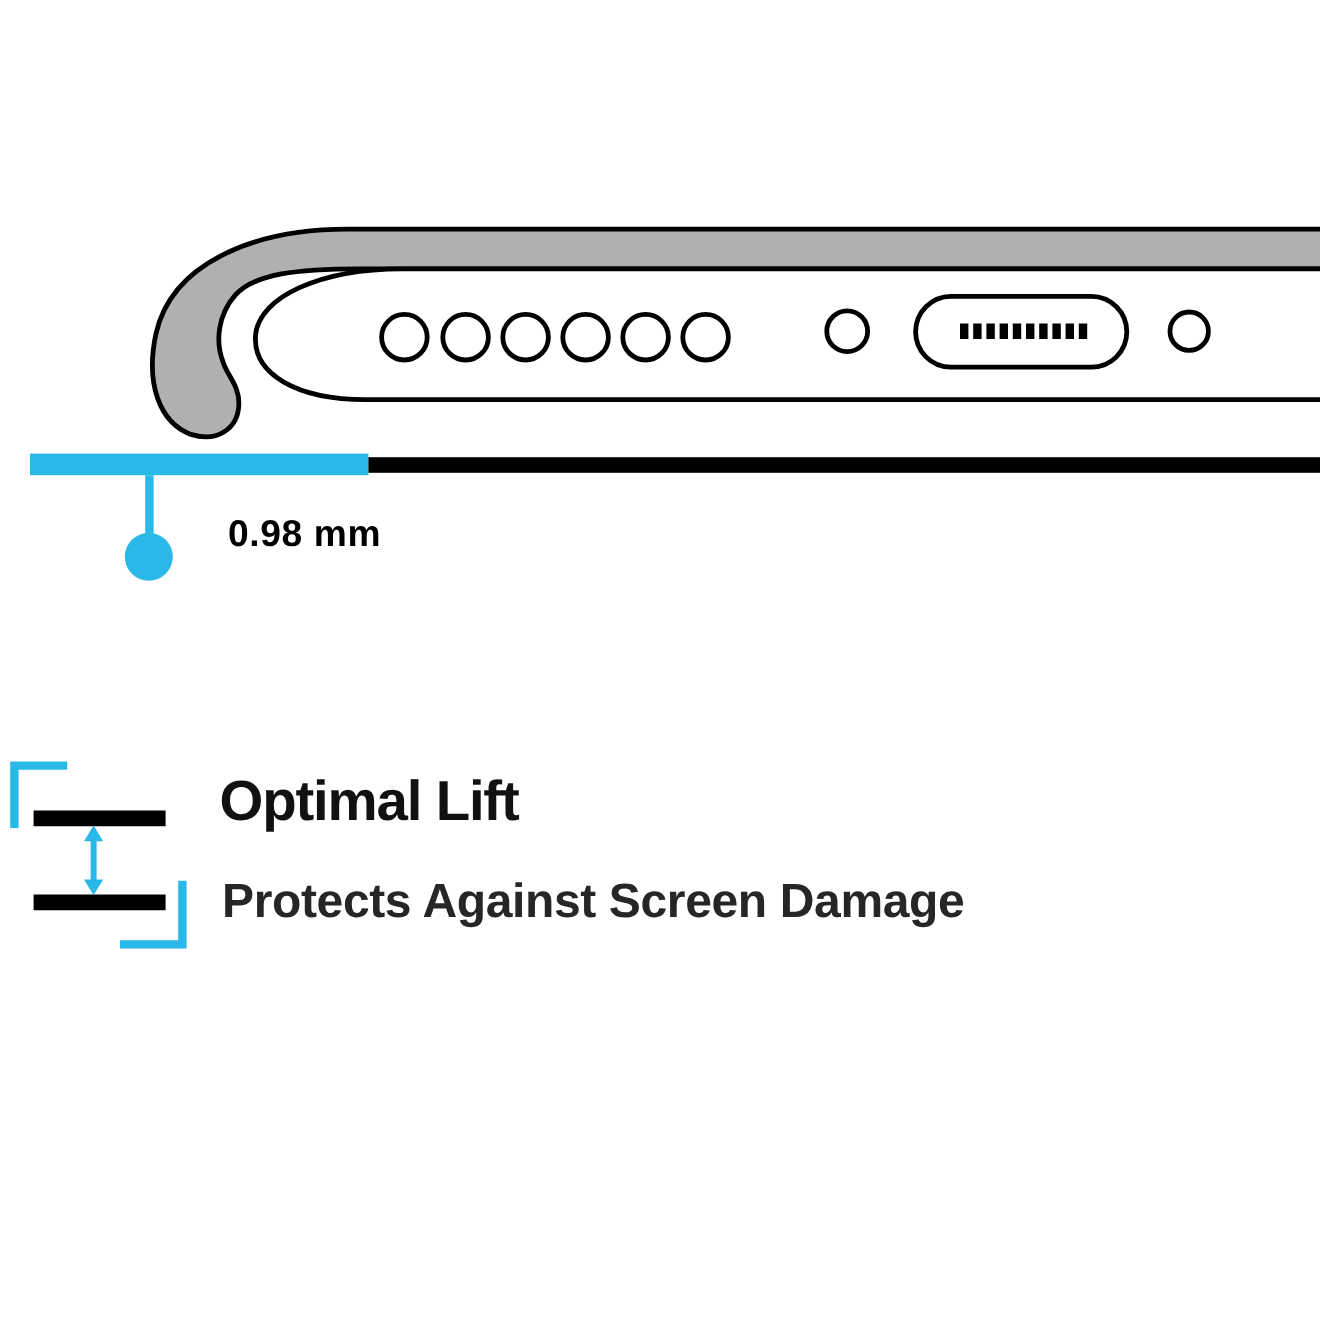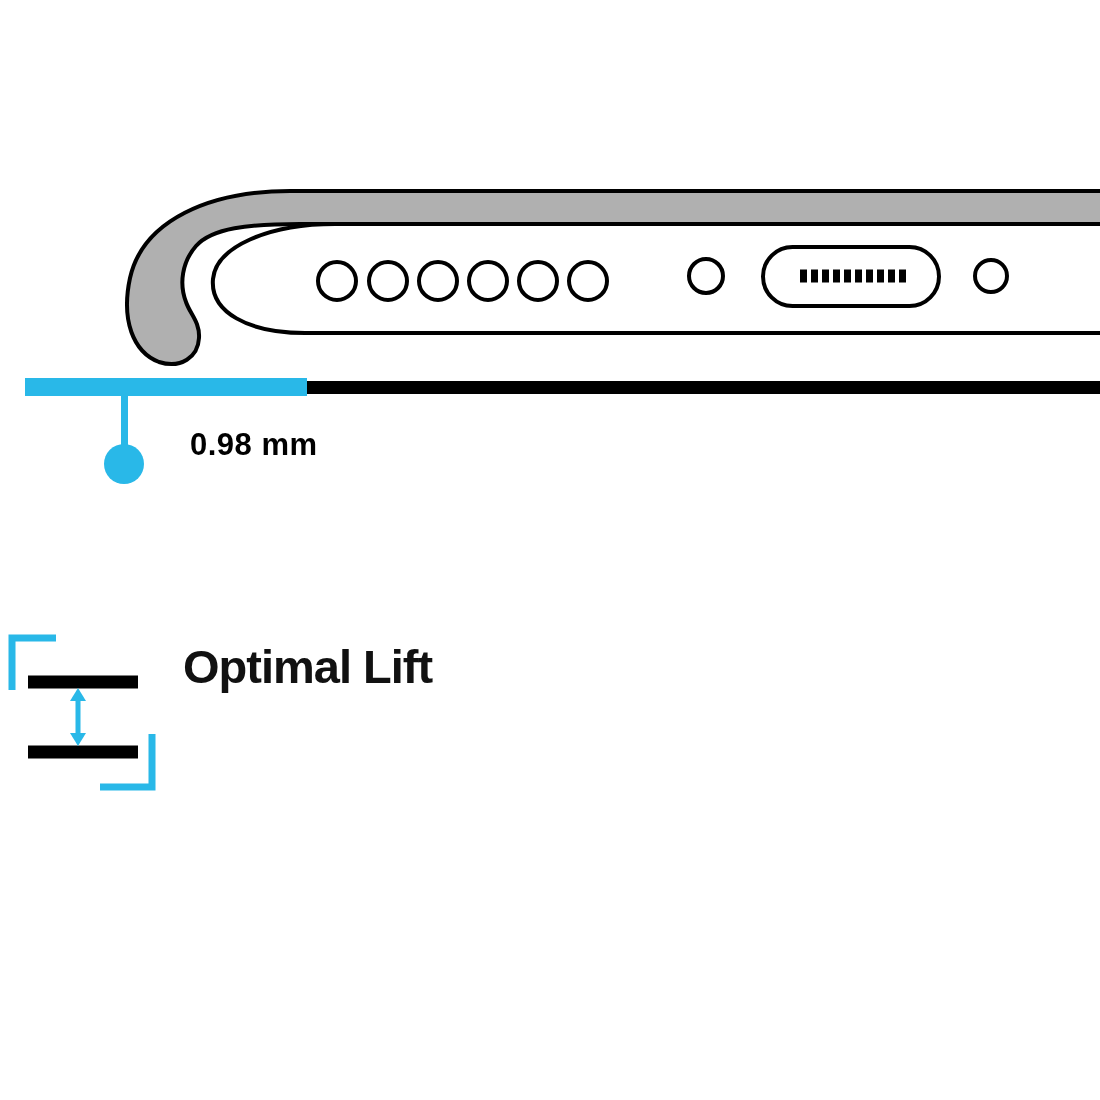--- a/index.html
+++ b/index.html
@@ -99,14 +99,15 @@
     <line x1="24" y1="52" x2="134" y2="52" stroke="var(--ink, #000)" stroke-width="13"></line>
     <line x1="24" y1="122" x2="134" y2="122" stroke="var(--ink, #000)" stroke-width="13"></line>
     <g class="accentfill">
       <rect x="71.5" y="68" width="5" height="38"></rect>
       <polygon points="74,58 66,71 82,71"></polygon>
       <polygon points="74,116 66,103 82,103"></polygon>
     </g>
   </svg>
 
   <div class="feature-title">Optimal Lift</div>
+  <div class="feature-subtitle">Protects Against Screen Damage</div>
 
 </div>
 
 </body></html>

